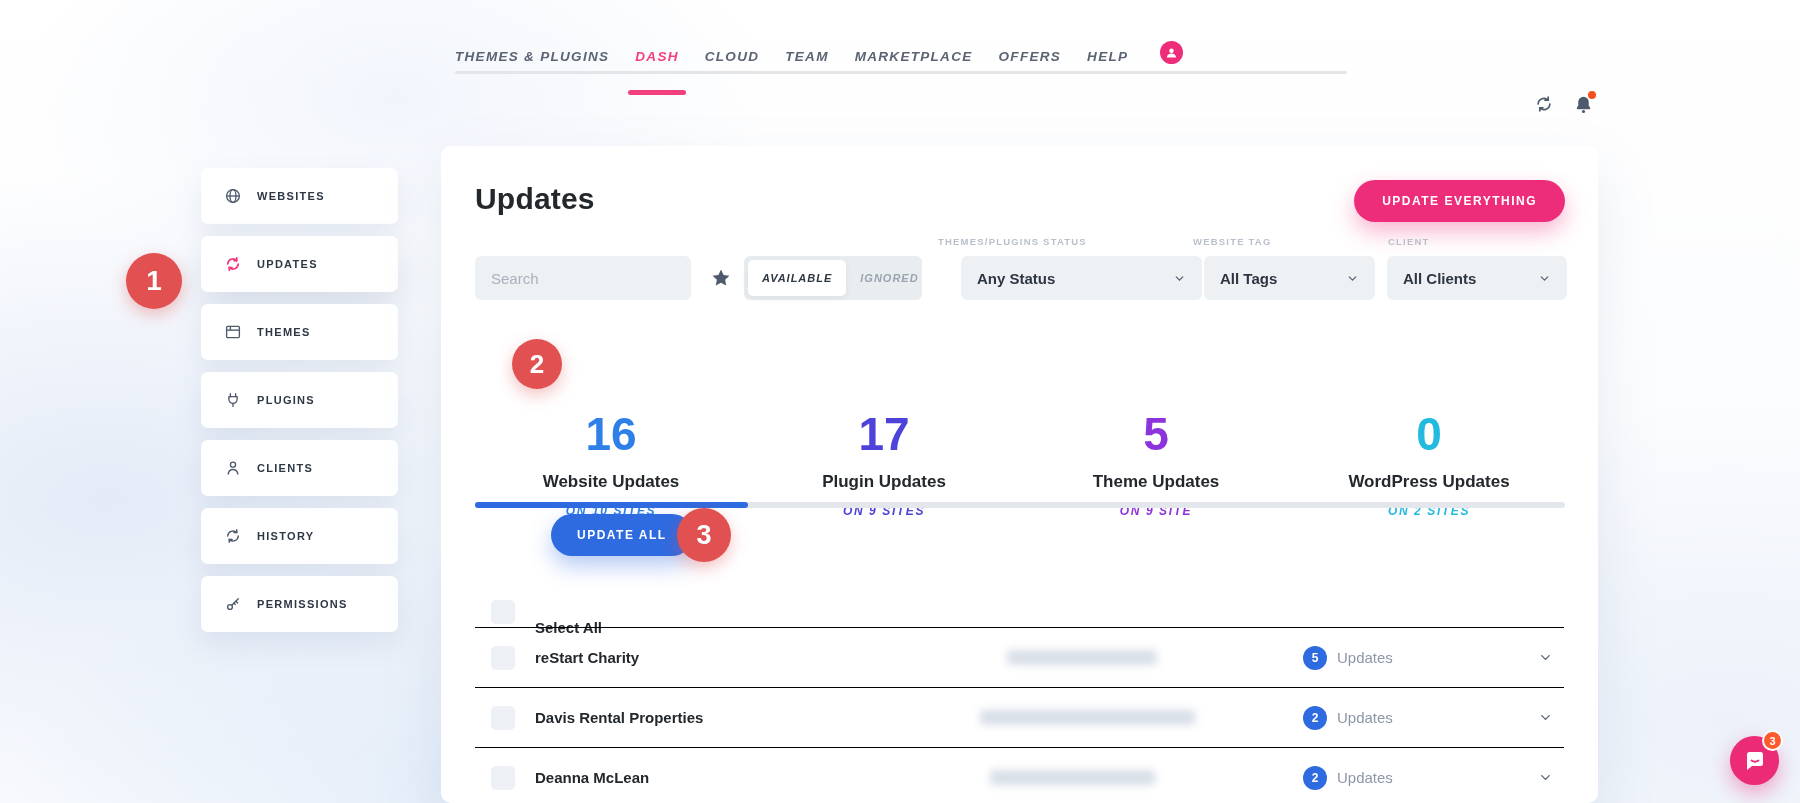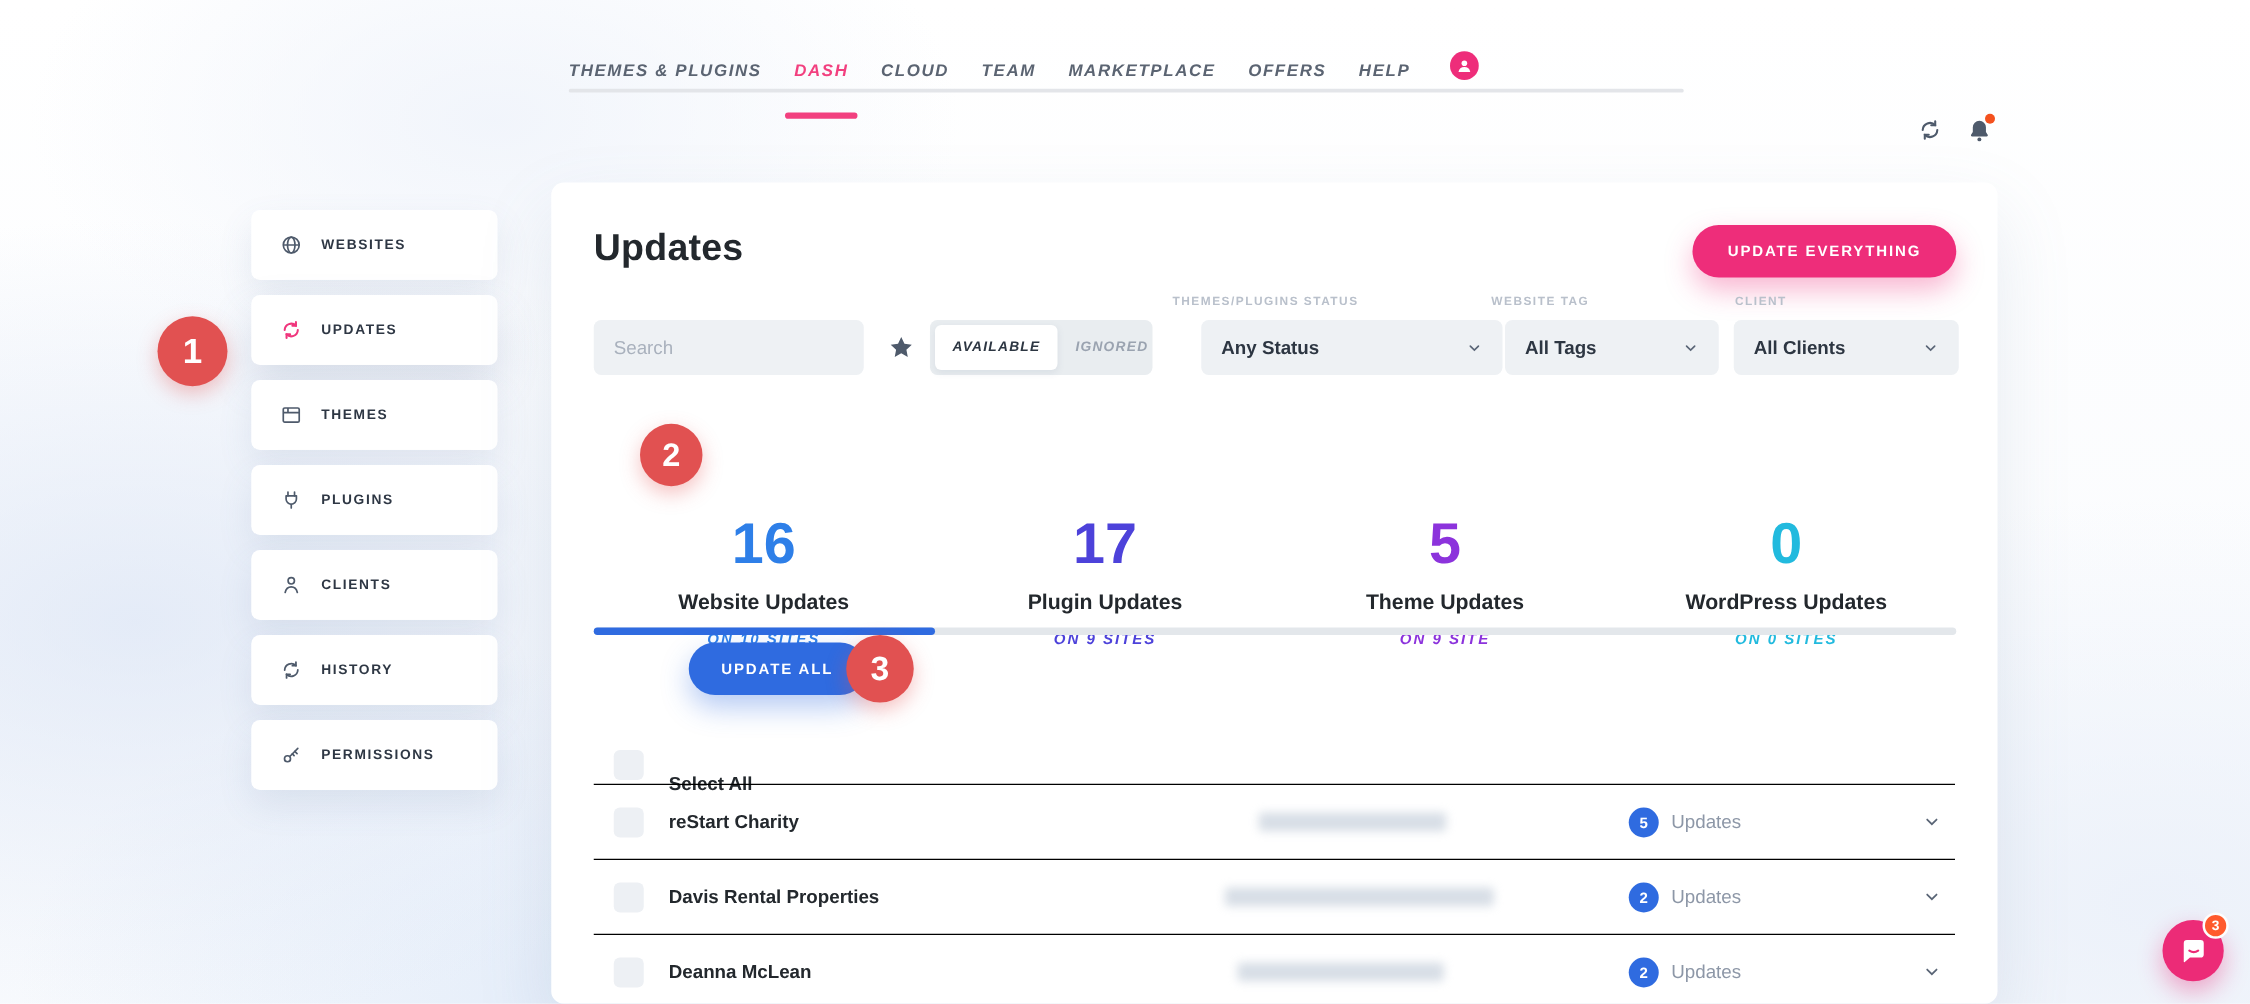--- a/index.html
+++ b/index.html
@@ -255,21 +255,21 @@
     <div class="stat-sub" style="color: rgb(77, 66, 218);">ON 9 SITES</div>
   </div>
   <div class="stat" style="left:579px">
     <div class="stat-value" style="color: rgb(140, 51, 220);">5</div>
     <div class="stat-label">Theme Updates</div>
     <div class="stat-sub" style="color: rgb(140, 51, 220);">ON 9 SITE</div>
   </div>
   <div class="stat" style="left:852px">
     <div class="stat-value" style="color: rgb(34, 186, 222);">0</div>
     <div class="stat-label">WordPress Updates</div>
-    <div class="stat-sub" style="color: rgb(34, 186, 222);">ON 0 SITES</div>
+    <div class="stat-sub" style="color: rgb(34, 186, 222);">ON 2 SITES</div>
   </div>
 
   <div class="progress">
     <div class="progress-fill" style="width: 25%; background: rgb(47, 107, 224);"></div>
   </div>
   <button class="btn btn-update-all">UPDATE ALL</button>
 
   <div class="select-all">
     <span class="checkbox"></span>
     <span class="lbl">Select All</span>

